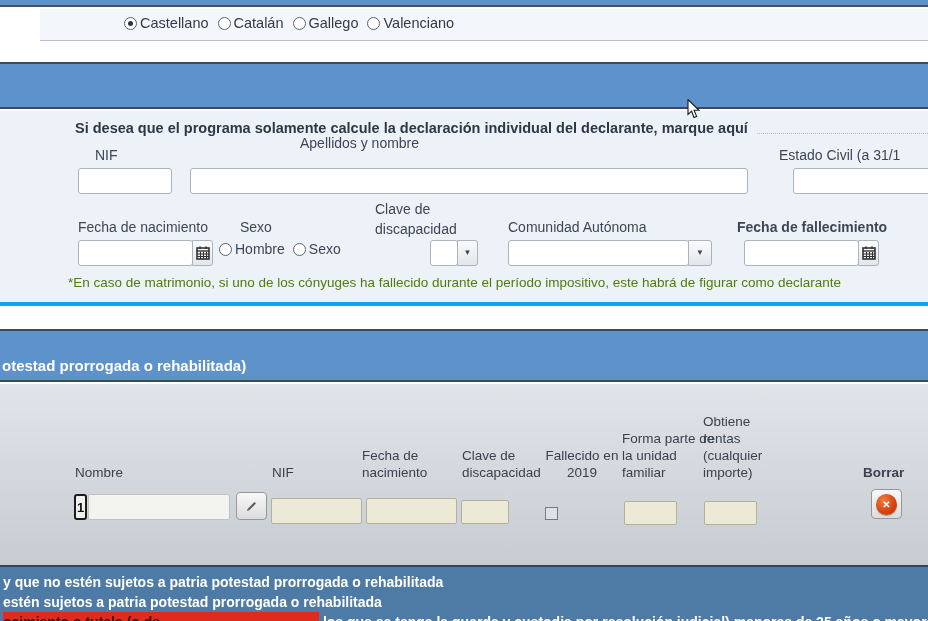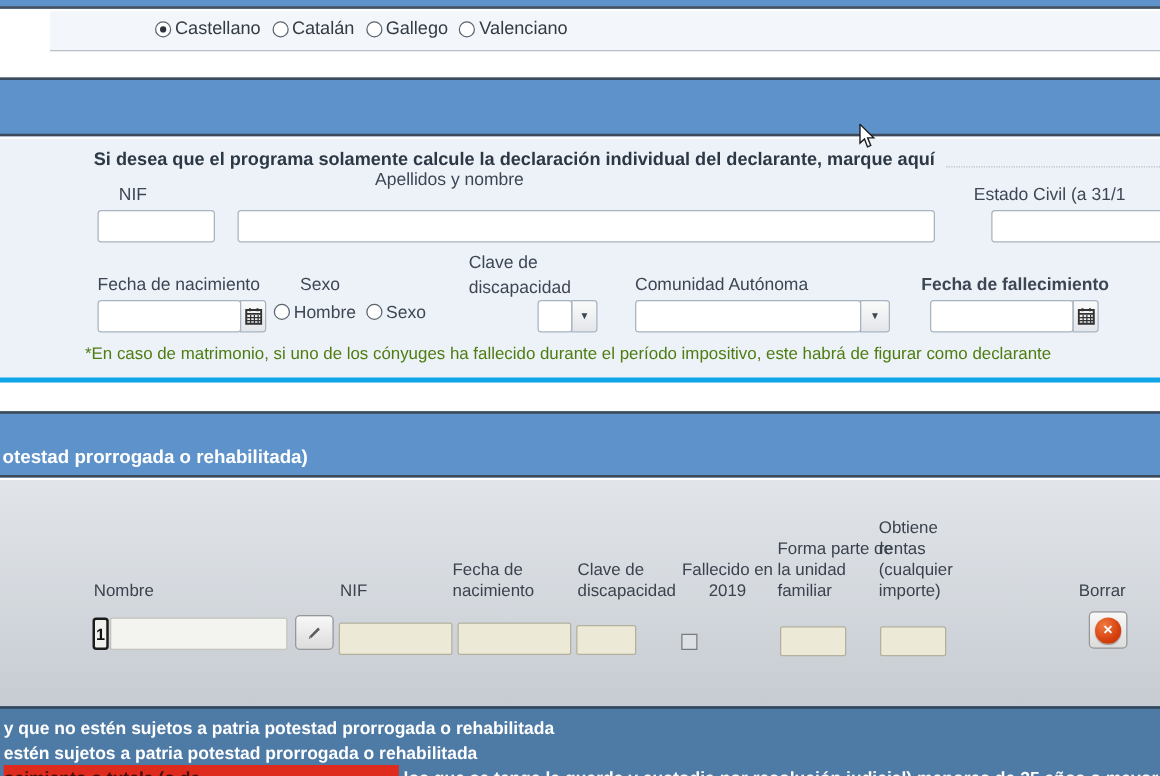--- a/index.html
+++ b/index.html
@@ -34,21 +34,21 @@
   .table-sec { position:absolute; left:0; top:384px; width:100%; height:181px; background:linear-gradient(#e1e5ea,#c7ccd2); }
   .th { position:absolute; bottom:84px; font-size:13.5px; line-height:17px; color:#3a424d; }
   .th-nombre      { left:75px;  width:130px; }
   .th-nif         { left:272px; width:45px; }
   .th-fecha       { left:362px; width:82px; }
   .th-clave       { left:462px; width:98px; }
   .th-fallecido   { left:542px; width:80px;text-align:center; }
   .th-forma       { left:622px; width:100px; }
   .th-obtiene     { left:703px; width:86px;margin-top:28px; }
   .th-autorizado  { left:783px; width:84px; }
-  .th-borrar      { left:863px; width:50px; }
+  .th-borrar      { left:863px; width:50px;font-weight:bold; }
 
   .row-badge { position:absolute; left:74px; top:110px; width:13px; height:26px; border:2px solid #1c1c1c; border-radius:3px; background:#f0f0ec; font-size:13px; font-weight:bold; color:#111; display:flex; align-items:center; justify-content:center; }
   .name-inp { position:absolute; left:88px; top:110px; width:142px; height:26px; background:#f3f3ef; border:1px solid #c3c3bd; border-radius:2px; }
   .gray-btn { position:absolute; background:linear-gradient(#f8f8f8,#dcdcdc); border:1px solid #979797; border-radius:4px; display:flex; align-items:center; justify-content:center; }
   .pencil-btn { left:236px; top:108px; width:31px; height:28px; }
   .beige { position:absolute; background:#ece9d6; border:1px solid #b3b19e; border-radius:2px; }
   .bg-nif    { left:271px; top:114px; width:91px; height:26px; }
   .bg-fecha  { left:366px; top:114px; width:91px; height:26px; }
   .bg-clave  { left:461px; top:116px; width:48px; height:24px; }
   .bg-forma  { left:624px; top:117px; width:53px; height:24px; }

